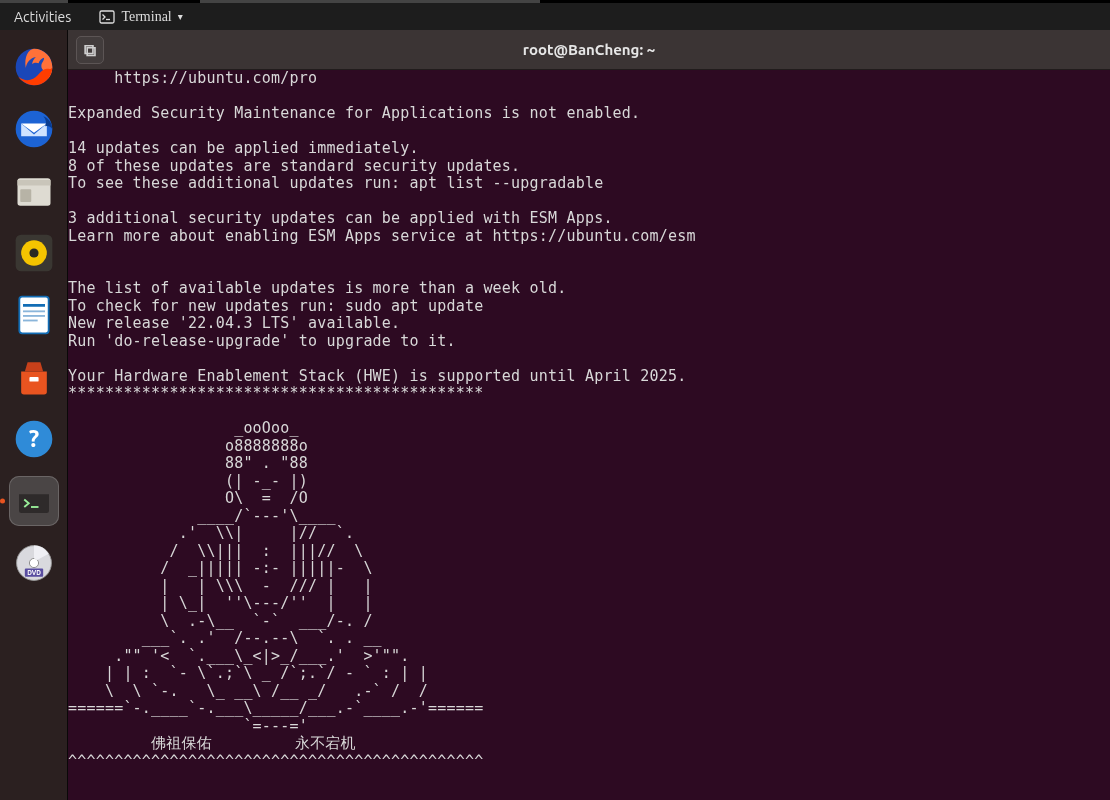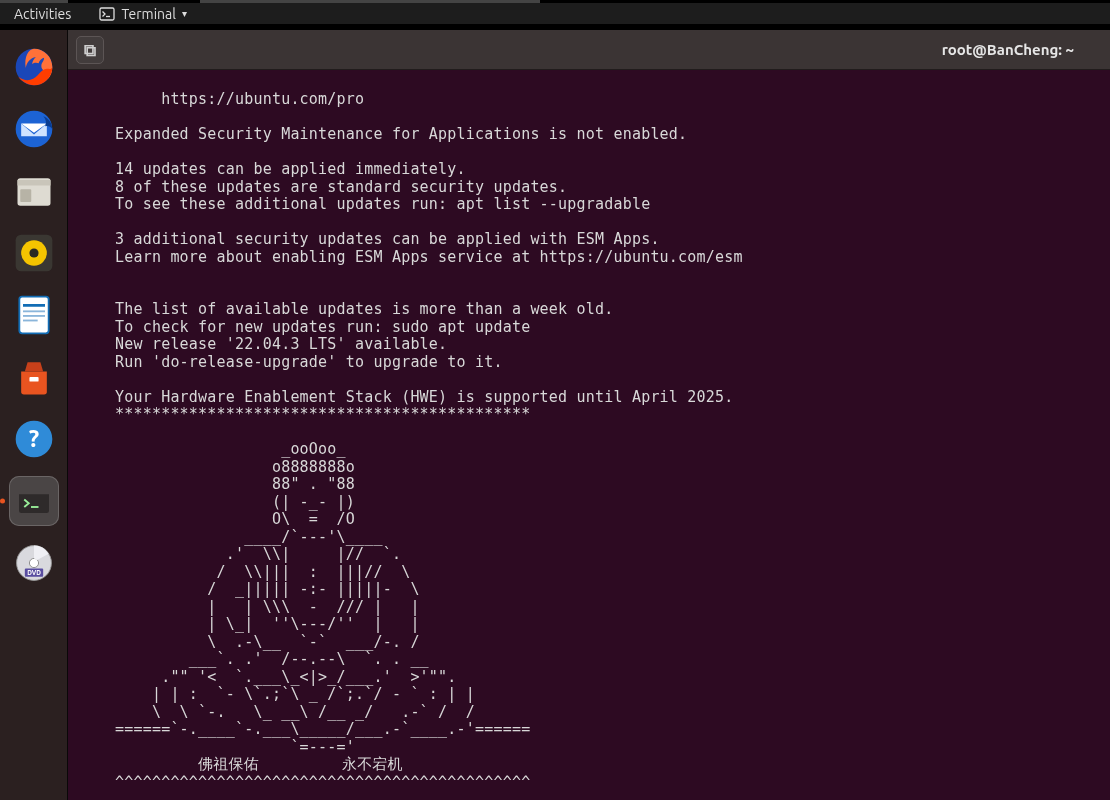--- a/index.html
+++ b/index.html
@@ -1,24 +1,24 @@
 <!DOCTYPE html>
 <html><head>
   <meta charset="utf-8">
   <style>
     * { margin:0; padding:0; box-sizing:border-box; }
     html,body{width:1110px;height:800px;overflow:hidden;font-family:"Ubuntu",sans-serif;background:#000;}
     
     .topbar{
-      position:absolute;top:3px;left:0;right:0;height:21px;
+      position:absolute;top:3px;left:0;right:0;height:27px;
       background:#1d1d1d;color:#ddd;display:flex;align-items:center;
       font-size:14px;
     }
     .topbar .activities{padding:0 14px;cursor:pointer;}
-    .topbar .appmenu{display:flex;align-items:center;gap:6px;padding:0 14px;cursor:pointer;}
+    .topbar .appmenu{display:flex;align-items:center;gap:6px;padding:0 14px;cursor:pointer;font-family:Liberation Serif, serif;}
     .topbar .appmenu svg{width:16px;height:16px;}
     .topbar .clock{position:absolute;left:50%;transform:translateX(-50%);margin-top:46px;}
     
     .shard{position:absolute;top:0;height:3px;background:#444;}
     
     .dock{
       position:absolute;top:30px;left:0;bottom:0;width:68px;
       background:#2b2020;border-right:1px solid #0a0808;
       display:flex;flex-direction:column;align-items:center;padding-top:6px;
     }
@@ -40,23 +40,23 @@
     .titlebar{
       height:40px;background:#3b3434;display:flex;align-items:center;
       padding:0 8px;color:#e6e6e6;font-family:"Ubuntu",sans-serif;font-size:15px;font-weight:600;
       border-bottom:1px solid #211c1c;
     }
     .titlebar .tab-btn{
       width:28px;height:28px;border:1px solid #5c5555;border-radius:5px;
       display:flex;align-items:center;justify-content:center;color:#cfcfcf;
       background:#423c3c;cursor:pointer;font-size:17px;
     }
-    .titlebar .title{flex:1;text-align:right;}
+    .titlebar .title{flex:1;text-align:center;}
     .term-body{
-      padding:21px 0 0 0;white-space:pre;line-height:17.5px;letter-spacing:.2px;margin-left:47px;
+      padding:0 0 0 0;white-space:pre;line-height:17.5px;letter-spacing:.2px;
     }
   </style>
 </head>
 <body>
 
 <div class="shard" style="left:0;width:68px"></div>
 <div class="shard" style="left:200px;width:200px"></div>
 <div class="shard" style="left:400px;width:140px"></div>
 
 <div class="topbar">

